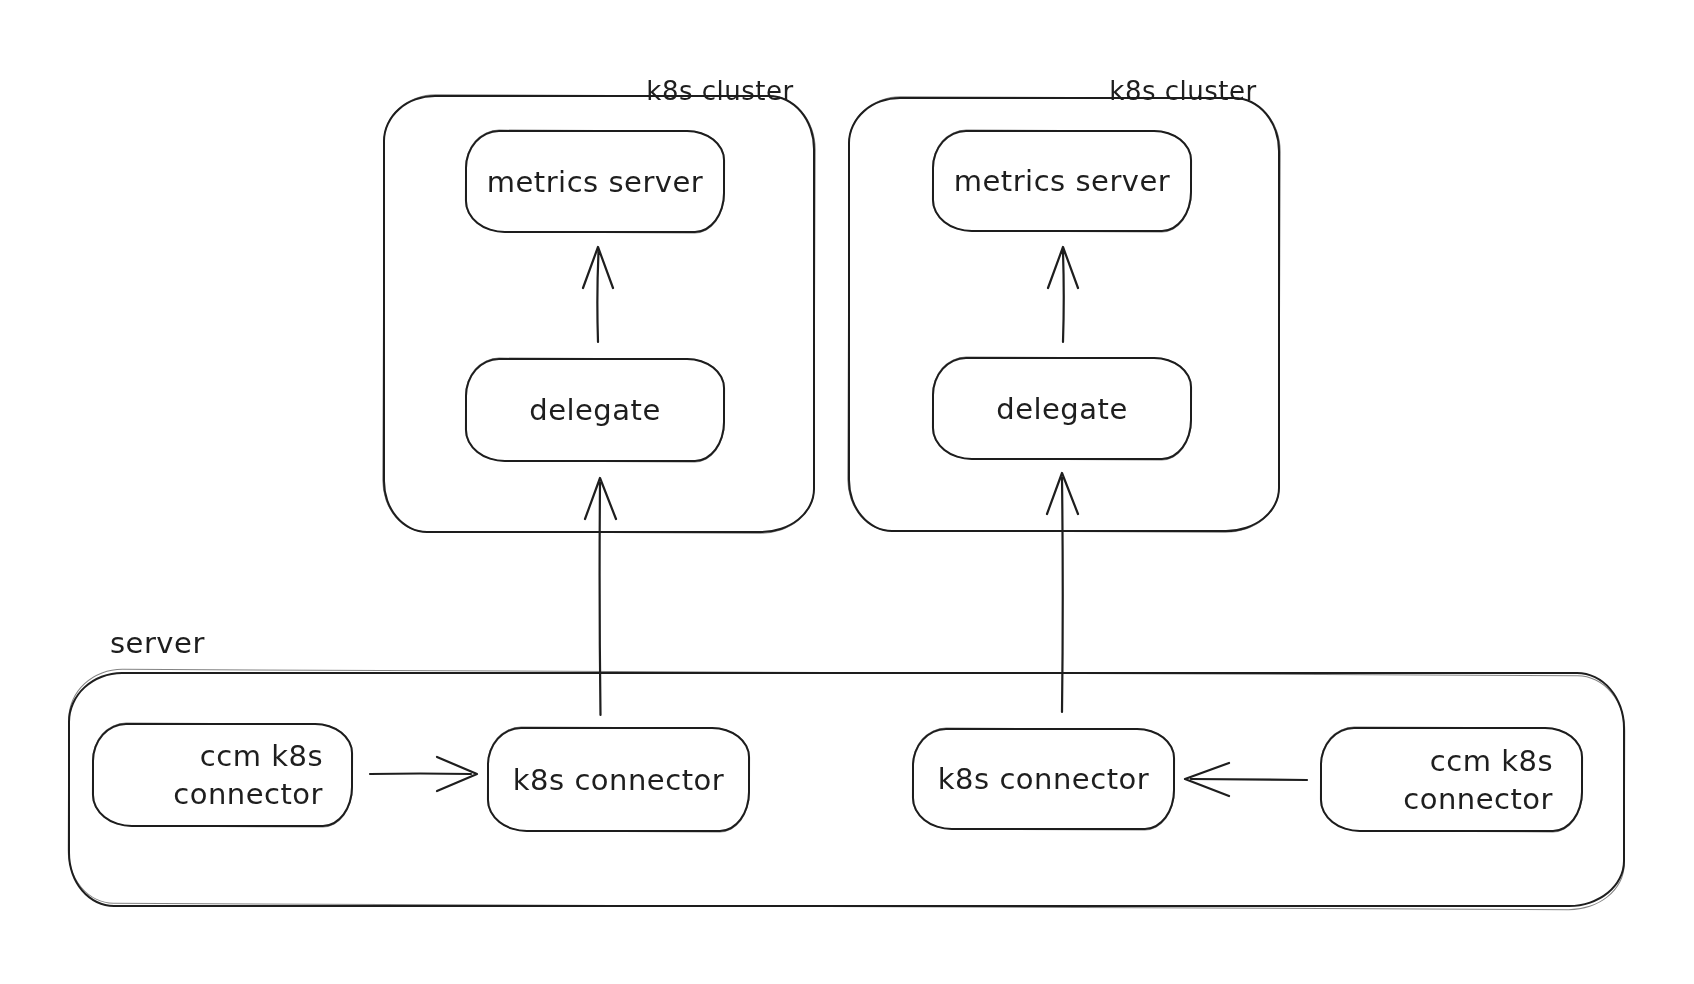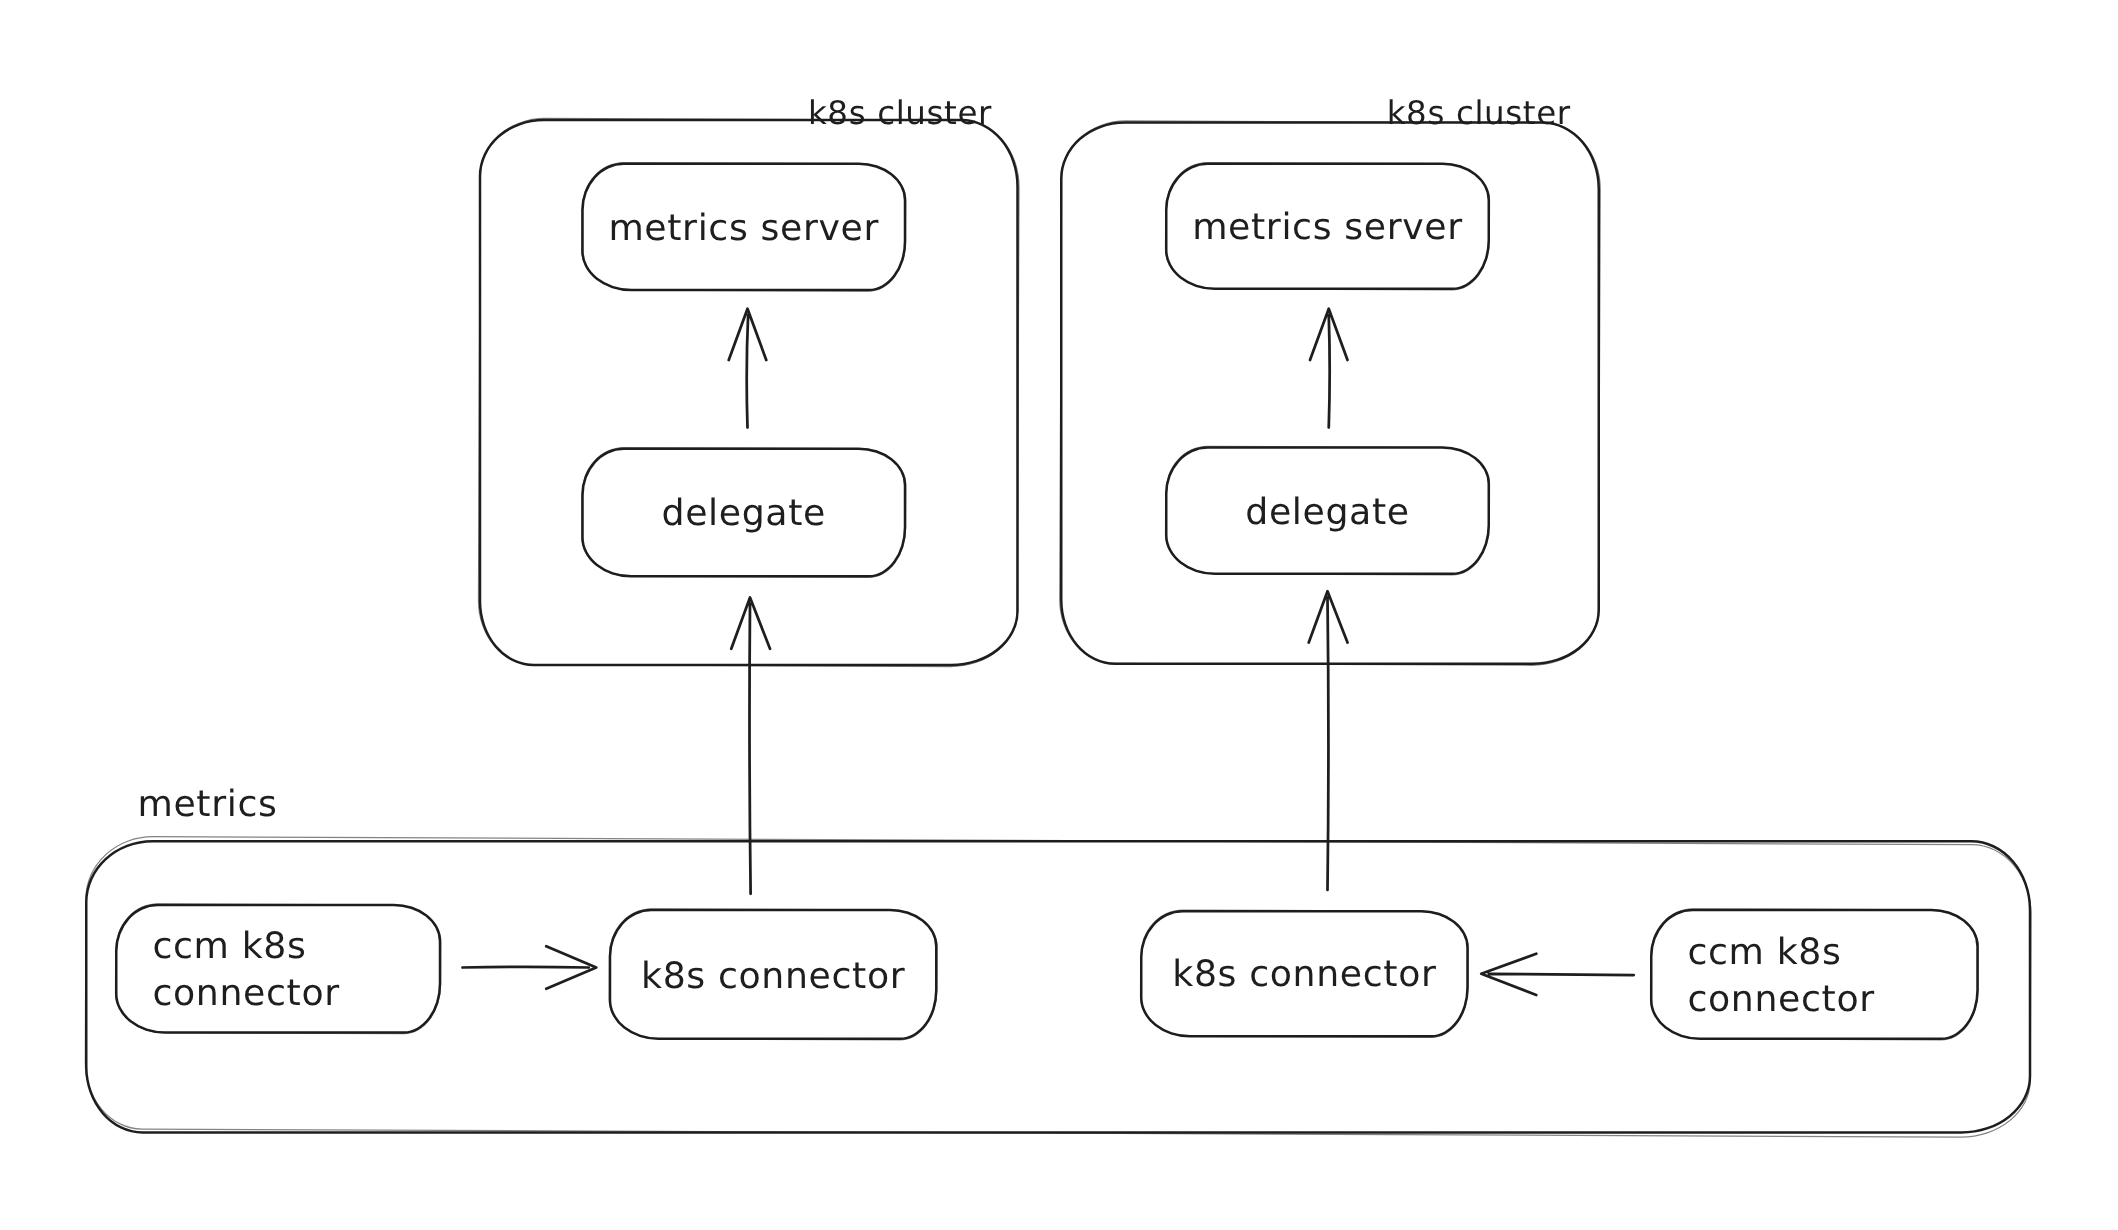--- a/index.html
+++ b/index.html
@@ -13,21 +13,21 @@
     width:1694px;height:984px;
     background:var(--bg);
     overflow:hidden;
   }
   
   .box{
     position:absolute;
     border:2.4px solid var(--ink);
     background:transparent;
     display:flex;align-items:center;justify-content:center;
-    text-align:left;
+    text-align:right;
     box-sizing:border-box;
   }
   .box::before{
     content:"";
     position:absolute;inset:-2px;
     border:1.4px solid rgba(30,30,30,.55);
     border-radius:inherit;
     transform:rotate(.25deg);
     pointer-events:none;
   }
@@ -90,21 +90,21 @@
   </div>
 
   <div class="box cluster" style="left:848px;top:97px;width:432px;height:435px"></div>
   <div class="box node" style="left:932px;top:130px;width:260px;height:102px">
     <span>metrics server</span>
   </div>
   <div class="box node" style="left:932px;top:357px;width:260px;height:103px">
     <span>delegate</span>
   </div>
 
-  <div class="label harness-label" style="left:110px;top:626px">metrics</div>
+  <div class="label harness-label" style="left:110px;top:626px">server</div>
   <div class="box harness-box" style="left:68px;top:672px;width:1557px;height:235px"></div>
 
   <div class="box node" style="left:92px;top:723px;width:261px;height:104px;padding:0 28px">
     <span>ccm k8s connector</span>
   </div>
   <div class="box node" style="left:487px;top:727px;width:263px;height:105px">
     <span>k8s connector</span>
   </div>
   <div class="box node" style="left:912px;top:728px;width:263px;height:102px">
     <span>k8s connector</span>

